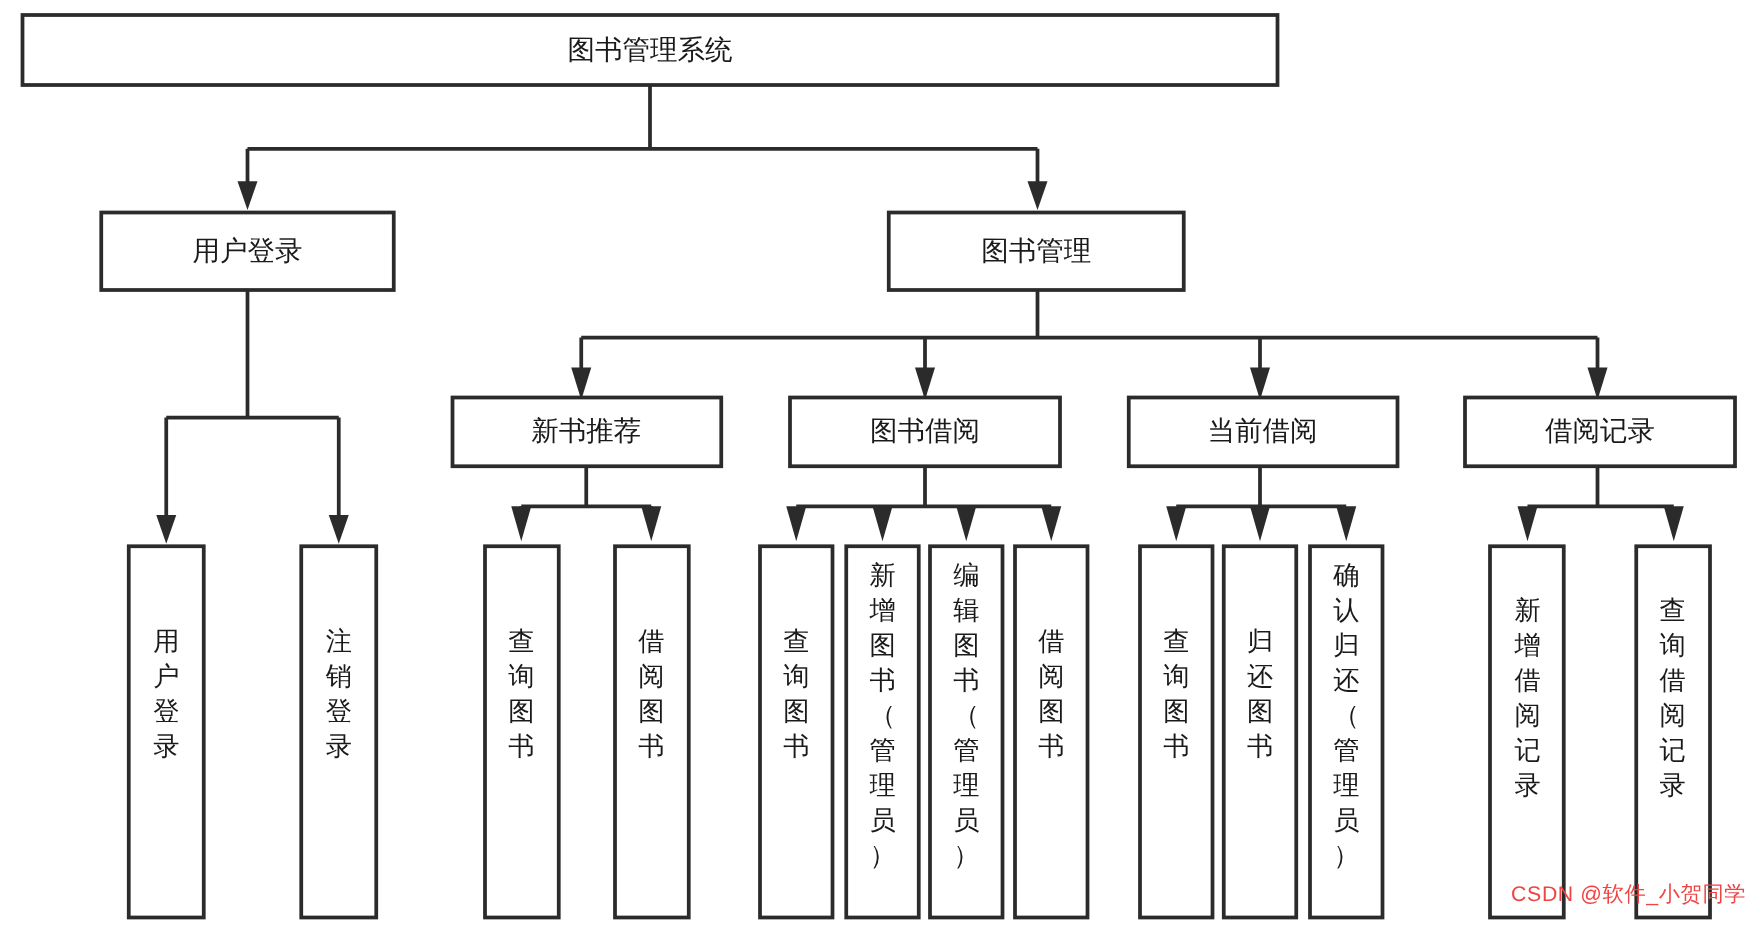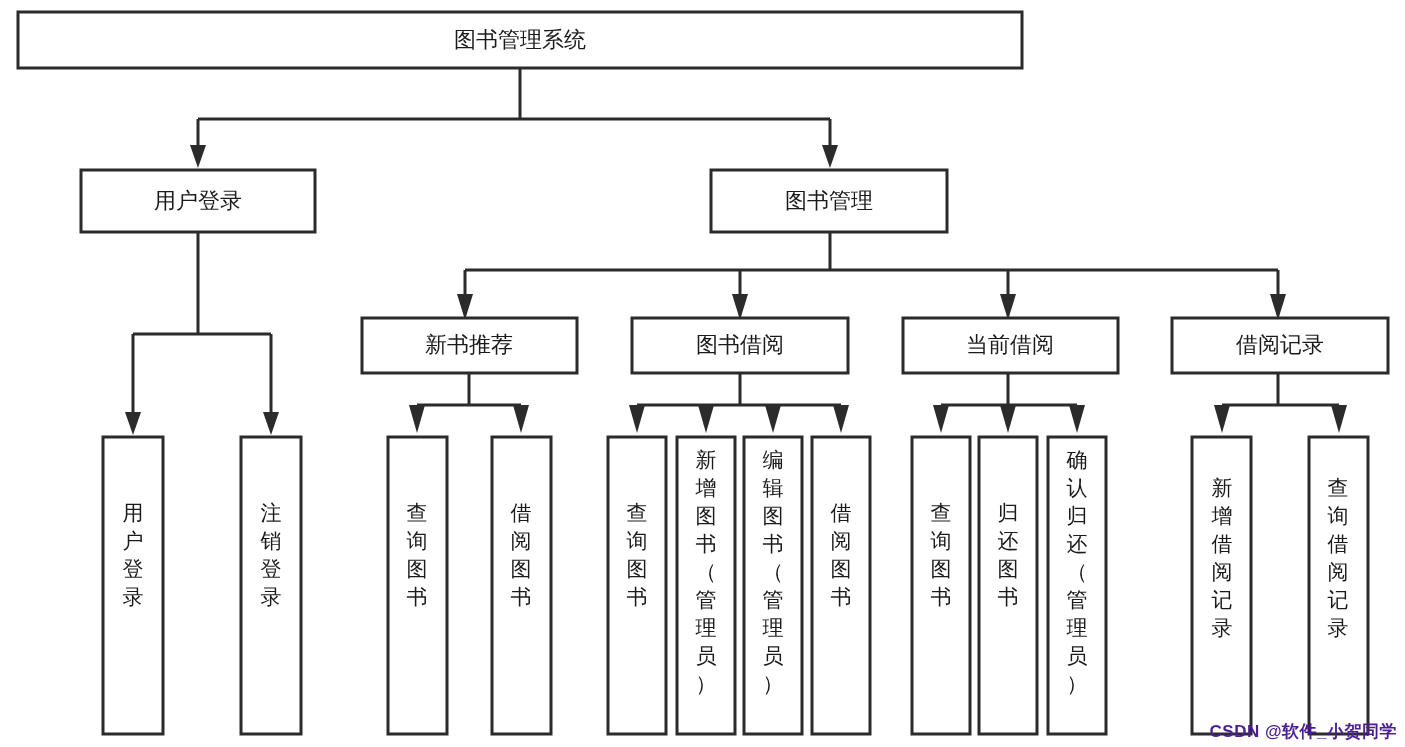--- a/index.html
+++ b/index.html
@@ -42,27 +42,26 @@
     stroke-width: 3;
     fill: none;
   }
   .arrow-head {
     fill: #2b2b2b;
     stroke: none;
   }
   .watermark {
     position: absolute;
     right: 8px;
-    bottom: 4px;
-    color: #4c1d95;
+    bottom: 20px;
+    color: #ef4444;
     font-size: 17px;
     font-family: "Liberation Sans", "DejaVu Sans", sans-serif;
     white-space: nowrap;
     letter-spacing: 0.5px;
-    font-weight: bold;
   }
 </style>
 </head>
 <body>
 
 <svg id="diagram" viewBox="0 0 1405 747" xmlns="http://www.w3.org/2000/svg">
 
   <defs>
     <marker id="arrow" viewBox="0 0 12 14" refX="6" refY="13" markerWidth="12" markerHeight="14" orient="auto-start-reverse">
       <path d="M 0 0 L 12 0 L 6 14 Z" class="arrow-head"></path>

